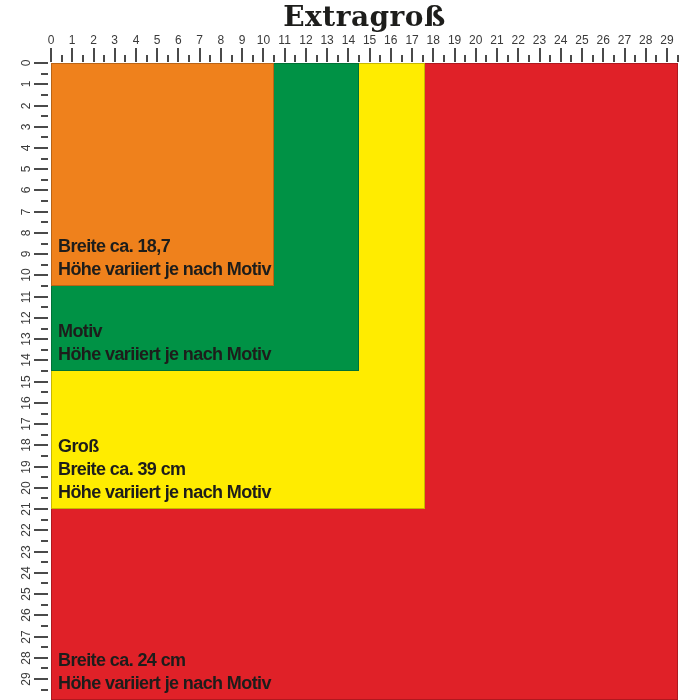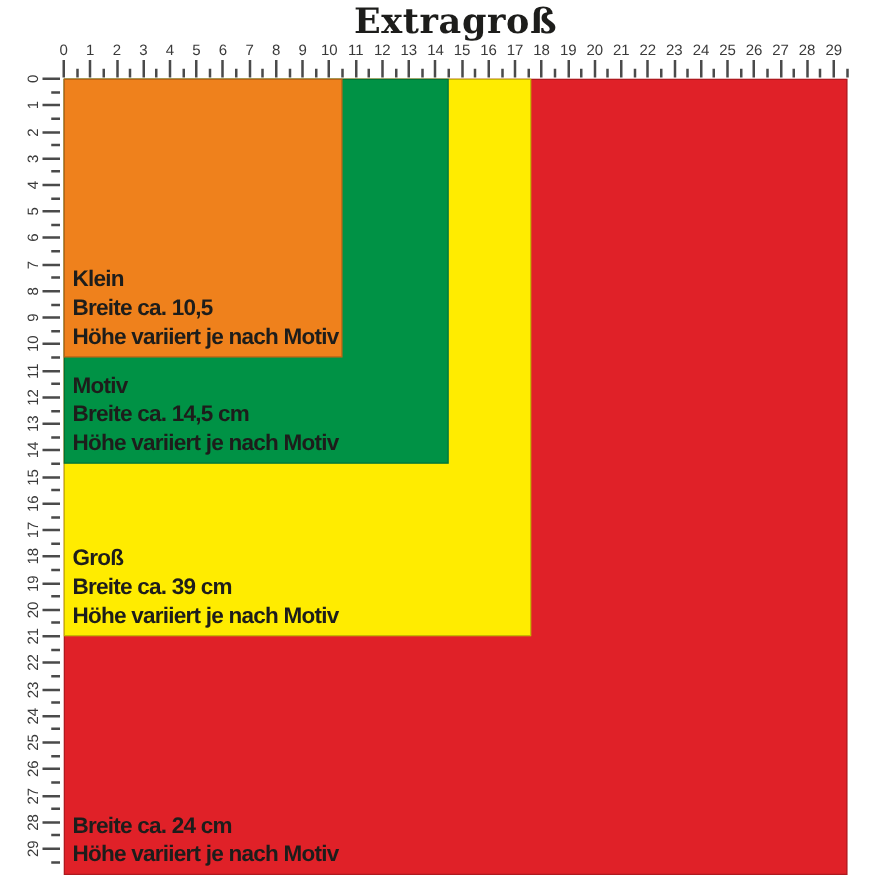--- a/index.html
+++ b/index.html
@@ -44,28 +44,26 @@
       <div class="size-rect" style="left: 51px; top: 63px; width: 374px; height: 446px; background: rgb(255, 236, 0); z-index: 2;">
         <div class="labels">
           <div>Groß</div>
           <div>Breite ca. 39 cm</div>
           <div>Höhe variiert je nach Motiv</div>
         </div>
       </div>
       <div class="size-rect" style="left: 51px; top: 63px; width: 308px; height: 308px; background: rgb(0, 146, 69); z-index: 3;">
         <div class="labels">
           <div>Motiv</div>
-          <div>Breite ca. 14,5 cm</div>
           <div>Höhe variiert je nach Motiv</div>
         </div>
       </div>
       <div class="size-rect" style="left: 51px; top: 63px; width: 223px; height: 223px; background: rgb(239, 129, 28); z-index: 4;">
         <div class="labels">
-          <div>Klein</div>
-          <div>Breite ca. 10,5</div>
+          <div>Breite ca. 18,7</div>
           <div>Höhe variiert je nach Motiv</div>
         </div>
       </div>
     </div>
   <div id="ruler-top">
       <div class="tick" style="left: 50px; width: 2px; top: 48px; height: 14px;"></div>
       <div class="rlabel" style="left: 39px; top: 33px; width: 24px;">0</div>
       <div class="tick" style="left: 60.6px; width: 2px; top: 55px; height: 7px;"></div>
       <div class="tick" style="left: 71.2px; width: 2px; top: 48px; height: 14px;"></div>
       <div class="rlabel" style="left: 60.2px; top: 33px; width: 24px;">1</div>

